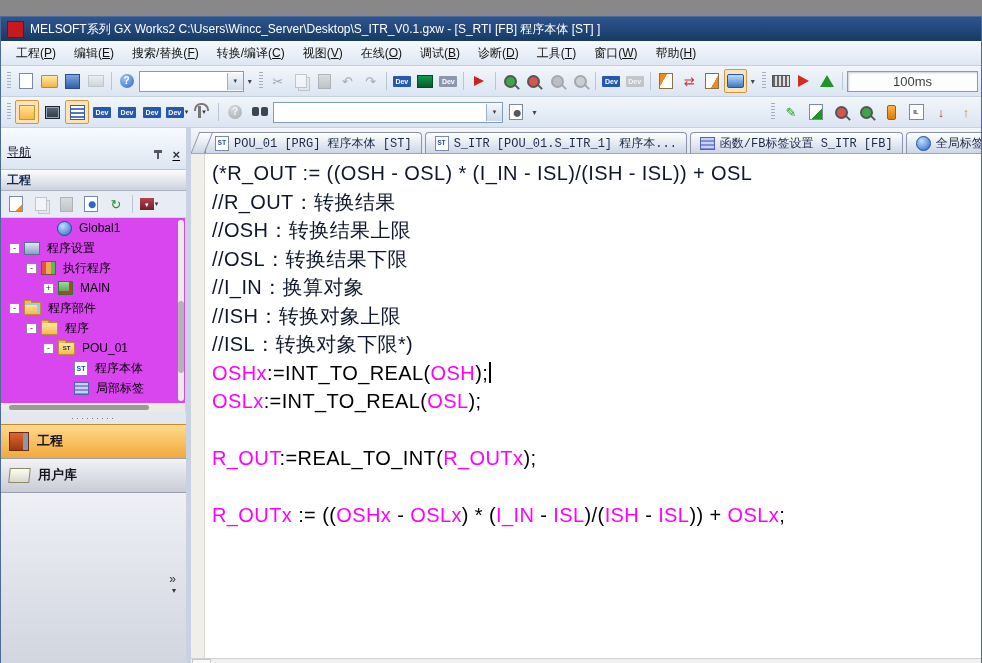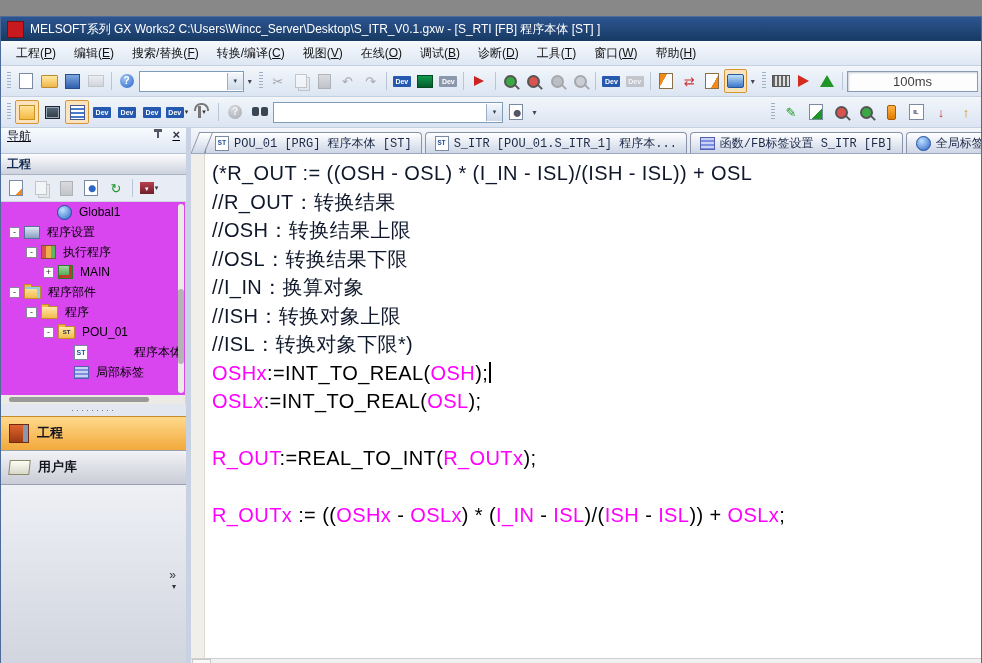--- a/index.html
+++ b/index.html
@@ -60,21 +60,21 @@
   .p-binoc::before{left:0;} .p-binoc::after{right:0;}
   .p-cyl{width:7px;height:13px;background:linear-gradient(#ffb347,#e07b00);border:1px solid #a85c00;border-radius:2px;}
   .p-doc-il{width:13px;height:14px;background:#fff;border:1px solid #7a8aa0;font-size:6px;font-weight:bold;color:#235;}
   .p-doc-pencil{width:12px;height:14px;background:linear-gradient(135deg,#fff 58%,#1f9427 59%);border:1px solid #7a8aa0;}
   .p-sort{width:14px;height:12px;background:linear-gradient(#b8414e,#6e1f2a);color:#fff;font-size:7px;}
   
   .content{flex:1;display:flex;min-height:0;}
   .vsplit{width:5px;background:#c8d2e2;flex:0 0 auto;}
   
   .nav{width:185px;flex:0 0 auto;display:flex;flex-direction:column;background:#e8ecf4;min-height:0;}
-  .nav-head{height:25px;background:linear-gradient(#f8fbfe,#dce6f2);border-bottom:1px solid #b8c4d6;display:flex;align-items:flex-start;padding:0 6px;flex:0 0 auto;text-decoration:underline;}
+  .nav-head{height:25px;background:linear-gradient(#f8fbfe,#dce6f2);border-bottom:1px solid #b8c4d6;display:flex;align-items:flex-end;padding:8px 6px;flex:0 0 auto;text-decoration:underline;}
   .nav-head .t{font-size:12px;color:#223;flex:1;}
   .pin{width:11px;height:12px;position:relative;margin-right:8px;}
   .pin::before{content:"";position:absolute;left:1px;top:1px;width:8px;height:3px;background:#556;}
   .pin::after{content:"";position:absolute;left:4px;top:4px;width:2px;height:6px;background:#556;}
   .xclose{font-size:13px;font-weight:bold;color:#334;line-height:1;}
   .nav-sec{height:20px;background:linear-gradient(#fcfcfd,#cdd2de);border-bottom:1px solid #aab3c2;display:flex;align-items:center;padding:0 6px;font-size:12px;font-weight:bold;color:#122a52;flex:0 0 auto;}
   .nav-tools{height:26px;display:flex;align-items:center;gap:1px;padding:0 3px;border-bottom:1px solid #cfd6e2;flex:0 0 auto;}
   .treewrap{flex:1;position:relative;background:#d946ef;overflow:hidden;min-height:0;border-right:1px solid #cfd6e2;}
   .trow{height:20px;display:flex;align-items:center;gap:4px;white-space:nowrap;font-size:12px;color:#000;}
   .trow .lbl{padding:1px 3px;}
@@ -367,21 +367,21 @@
             <div class="trow" style="padding-left: 25px;">
               <span class="exp">-</span>
               <span class="ticon tf"></span>
               <span class="lbl">程序</span>
             </div>
             <div class="trow" style="padding-left: 42px;">
               <span class="exp">-</span>
               <span class="ticon tf">ST</span>
               <span class="lbl">POU_01</span>
             </div>
-            <div class="trow" style="padding-left: 73px; justify-content: space-between;">
+            <div class="trow" style="padding-left: 73px;">
               <span class="ticon t-st">ST</span>
               <span class="lbl">程序本体</span>
             </div>
             <div class="trow" style="padding-left: 73px;">
               <span class="ticon t-label"></span>
               <span class="lbl">局部标签</span>
             </div>
           </div>
         <div class="vsb">
             <div class="th"></div>

